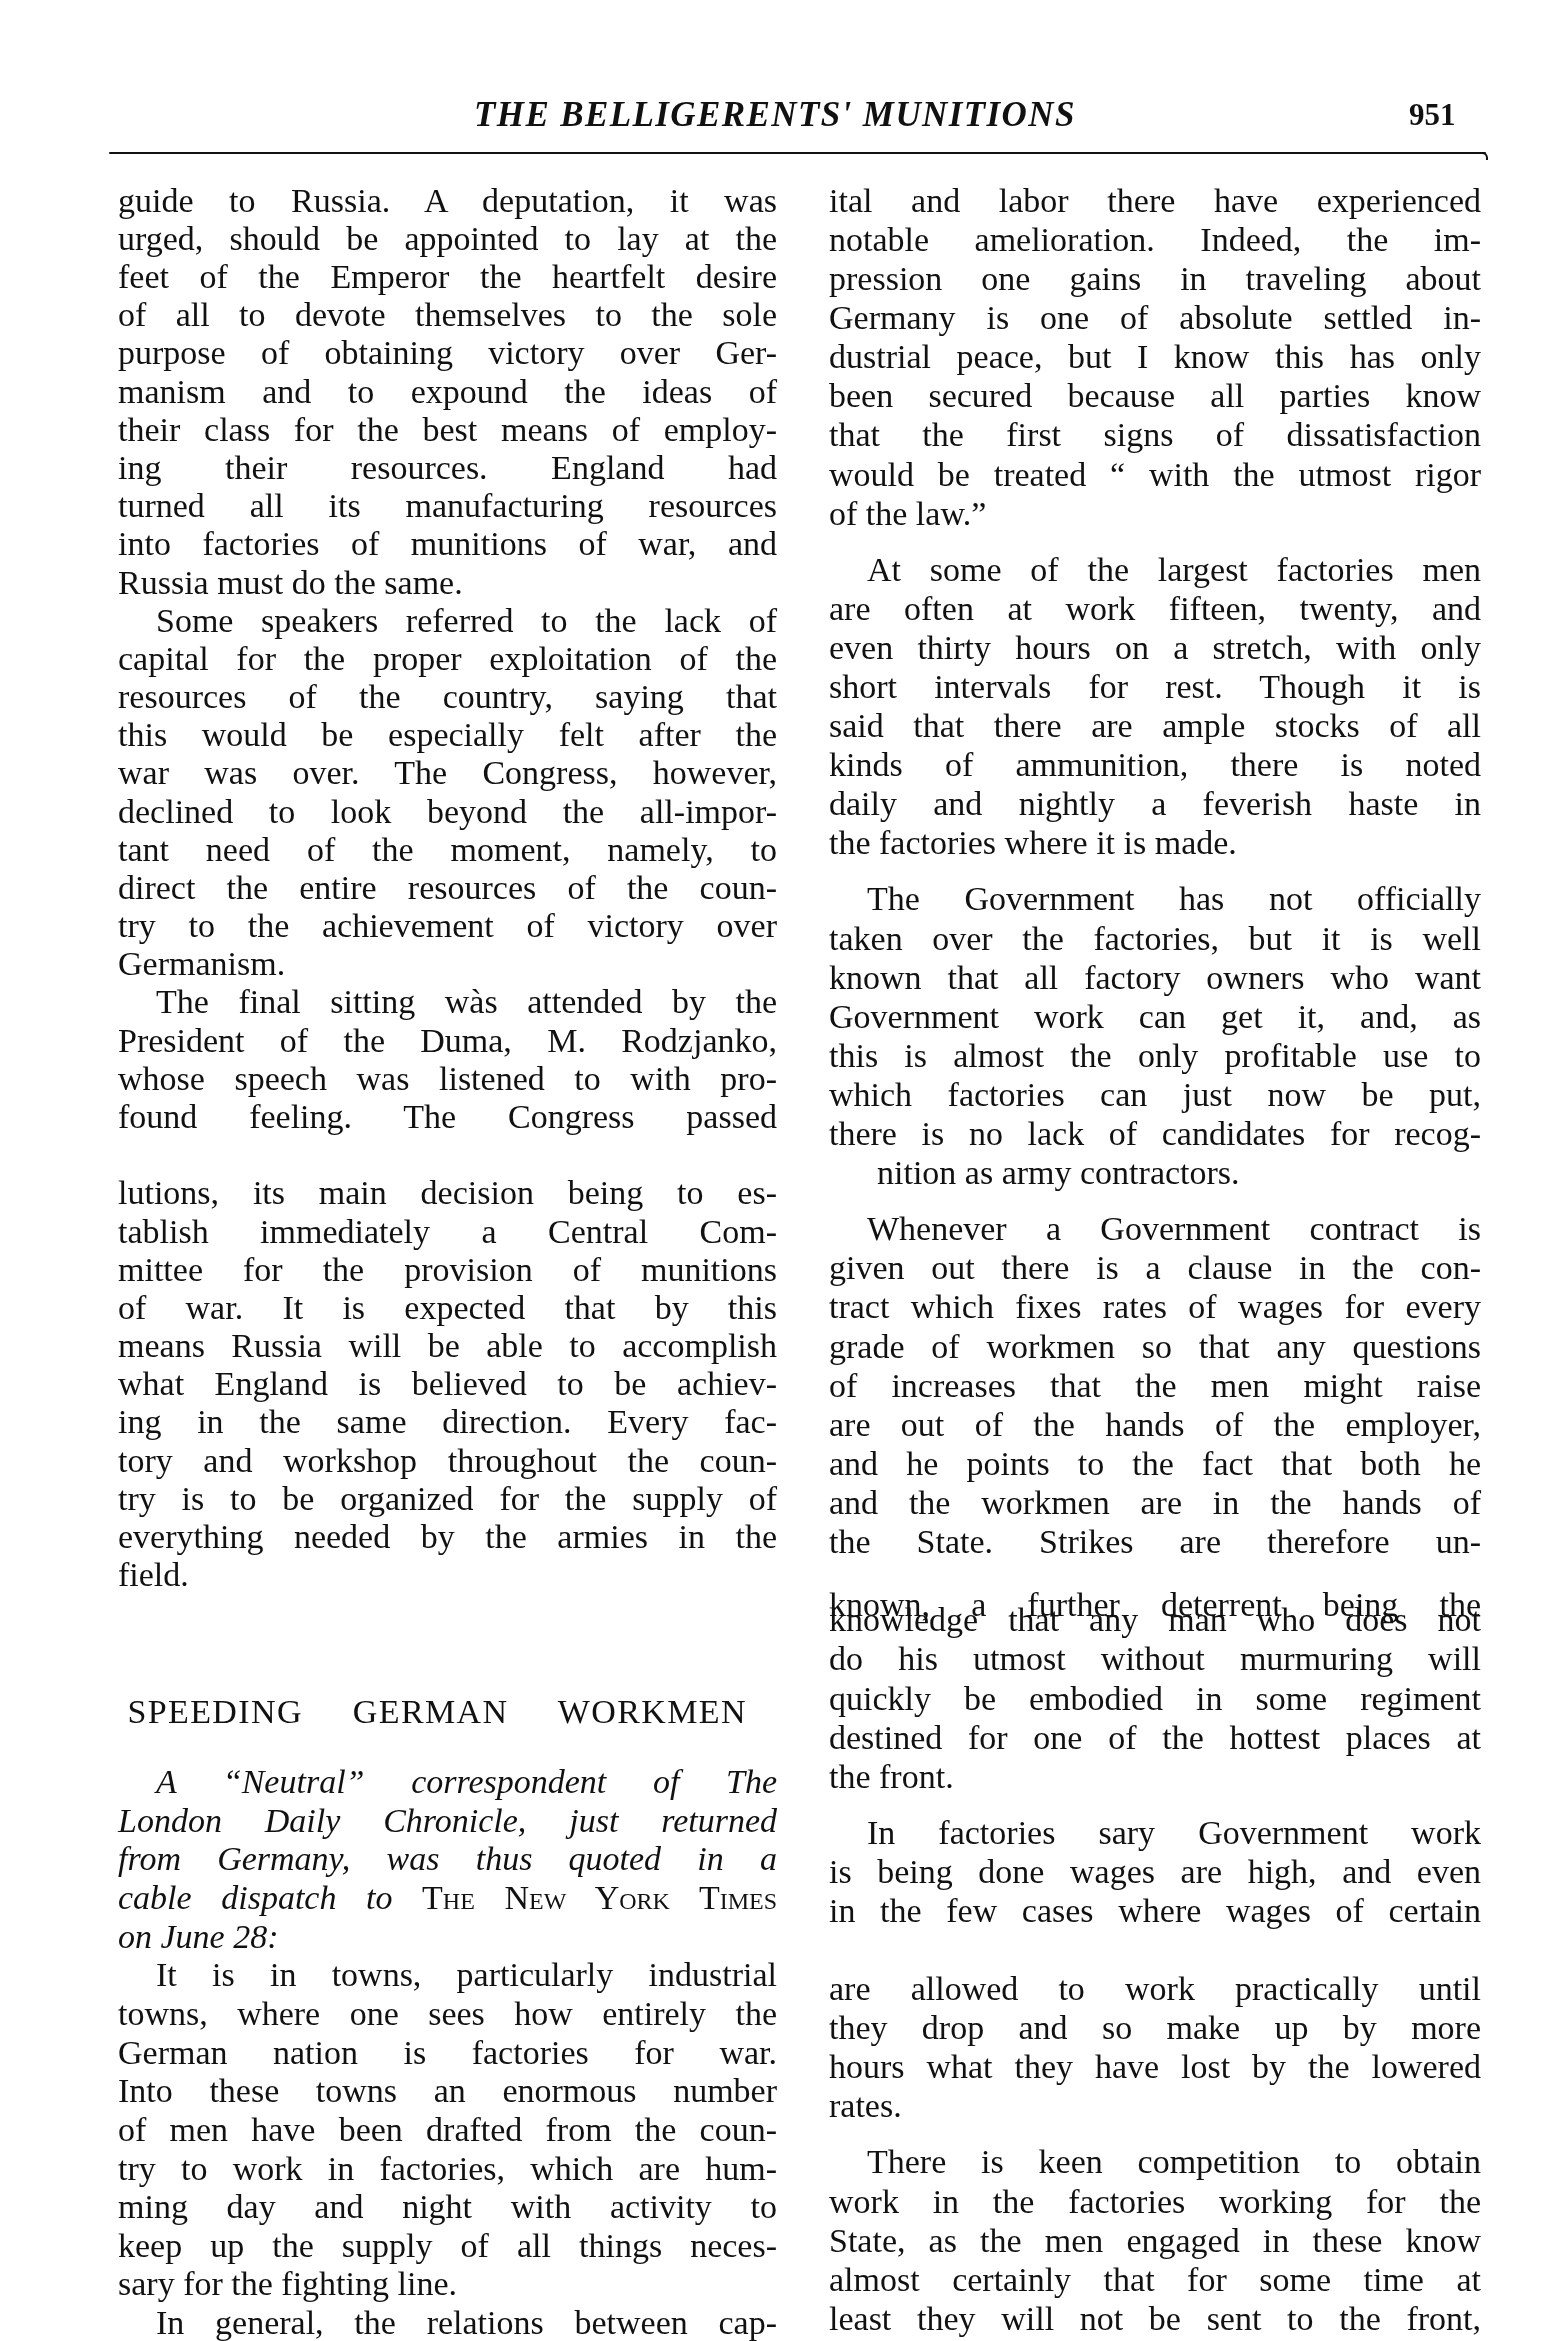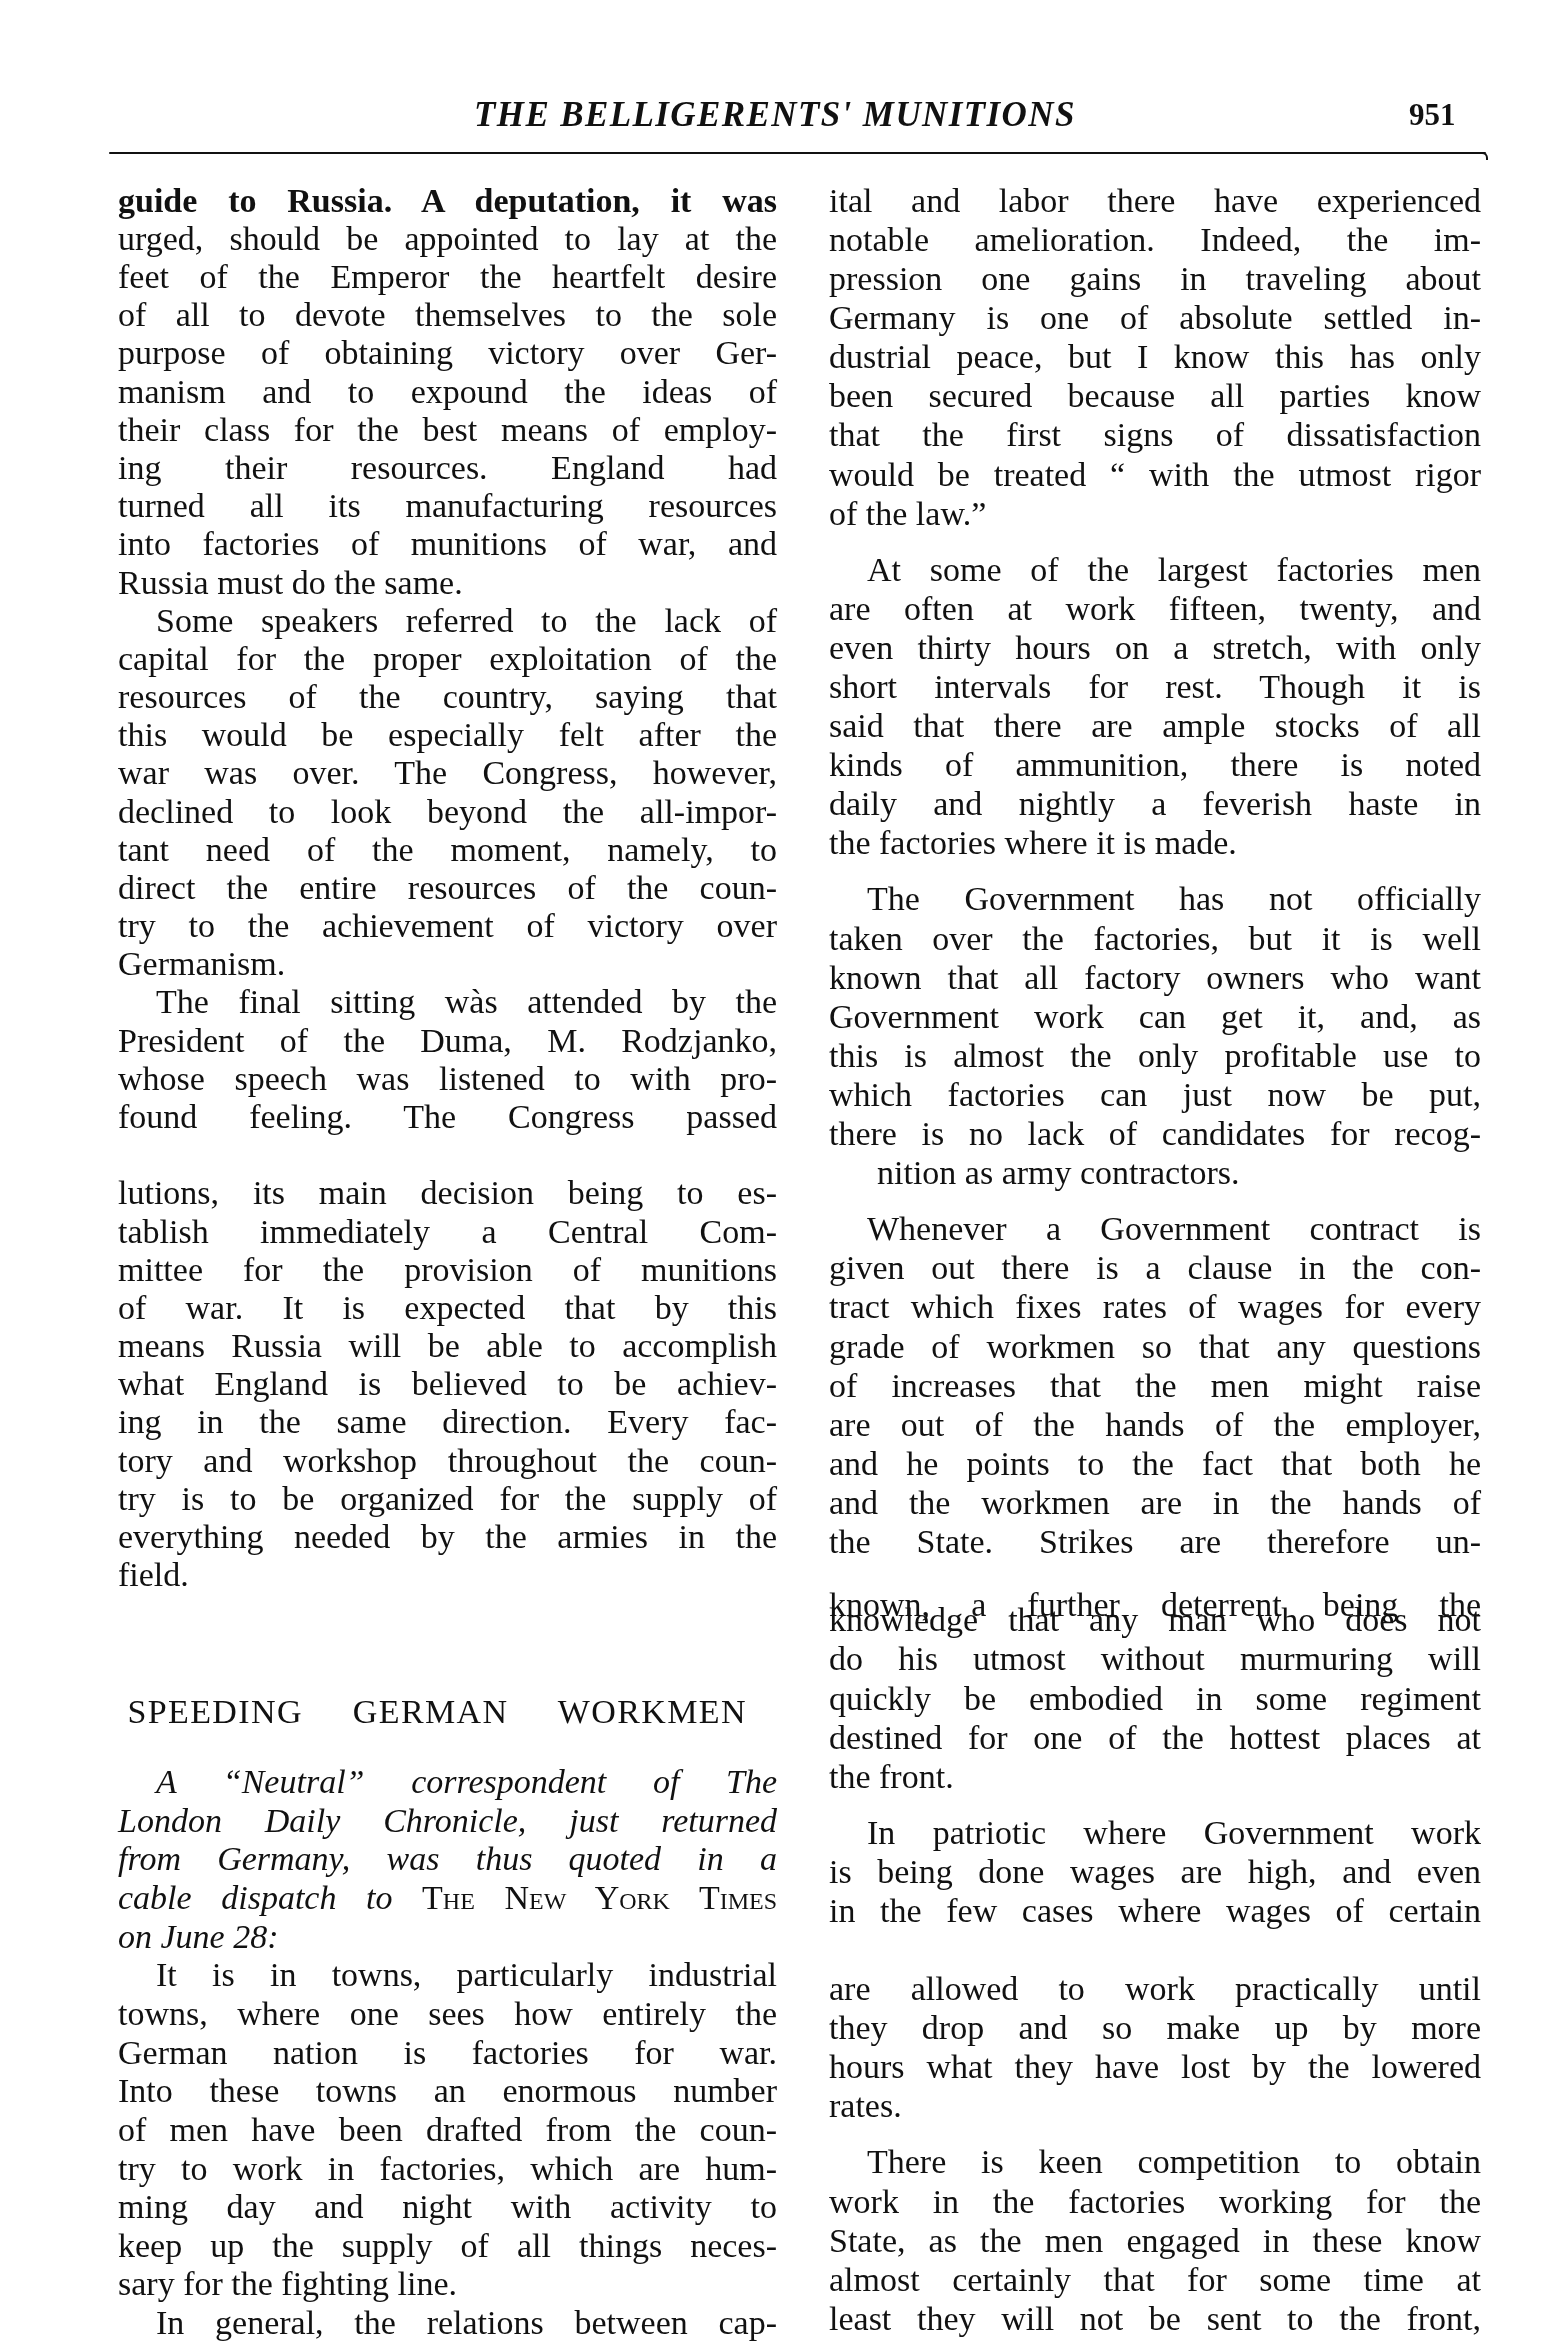--- a/index.html
+++ b/index.html
@@ -98,21 +98,21 @@
 </head>
 <body>
 
 <div>
   <div class="running-head">THE BELLIGERENTS' MUNITIONS</div>
   <div class="folio">951</div>
   <div class="head-rule"></div>
   <div class="head-rule-hook"></div>
 
   <div class="column col-left" id="col-left">
-      <div class="line" style="top: 181px; font-weight: bold;">guide to Russia.  A deputation, it was</div>
+      <div class="line" style="top: 181px;">guide to Russia.  A deputation, it was</div>
       <div class="line" style="top: 219px;">urged, should be appointed to lay at the</div>
       <div class="line" style="top: 257px;">feet of the Emperor the heartfelt desire</div>
       <div class="line" style="top: 295px;">of all to devote themselves to the sole</div>
       <div class="line" style="top: 333px;">purpose of obtaining victory over Ger-</div>
       <div class="line" style="top: 372px;">manism and to expound the ideas of</div>
       <div class="line" style="top: 410px;">their class for the best means of employ-</div>
       <div class="line" style="top: 448px;">ing their resources.  England had</div>
       <div class="line" style="top: 486px;">turned all its manufacturing resources</div>
       <div class="line" style="top: 524px;">into factories of munitions of war, and</div>
       <div class="line last" style="top: 563px;">Russia must do the same.</div>
@@ -192,21 +192,21 @@
       <div class="line" style="top: 1405px;">are out of the hands of the employer,</div>
       <div class="line" style="top: 1444px;">and he points to the fact that both he</div>
       <div class="line" style="top: 1483px;">and the workmen are in the hands of</div>
       <div class="line" style="top: 1522px;">the State.  Strikes are therefore un-</div>
       <div class="line" style="top: 1561px; margin-top: 24px;">known, a further deterrent being the</div>
       <div class="line" style="top: 1600px;">knowledge that any man who does not</div>
       <div class="line" style="top: 1639px;">do his utmost without murmuring will</div>
       <div class="line" style="top: 1679px;">quickly be embodied in some regiment</div>
       <div class="line" style="top: 1718px;">destined for one of the hottest places at</div>
       <div class="line last" style="top: 1757px;">the front.</div>
-      <div class="line indent" style="top: 1813px;">In patriotic where Government work</div>
+      <div class="line indent" style="top: 1813px;">In factories sary Government work</div>
       <div class="line" style="top: 1852px;">is being done wages are high, and even</div>
       <div class="line" style="top: 1891px;">in the few cases where wages of certain</div>
       <div class="line" style="top: 1969px;">are allowed to work practically until</div>
       <div class="line" style="top: 2008px;">they drop and so make up by more</div>
       <div class="line" style="top: 2047px;">hours what they have lost by the lowered</div>
       <div class="line last" style="top: 2086px;">rates.</div>
       <div class="line indent" style="top: 2142px;">There is keen competition to obtain</div>
       <div class="line" style="top: 2182px;">work in the factories working for the</div>
       <div class="line" style="top: 2221px;">State, as the men engaged in these know</div>
       <div class="line" style="top: 2260px;">almost certainly that for some time at</div>

